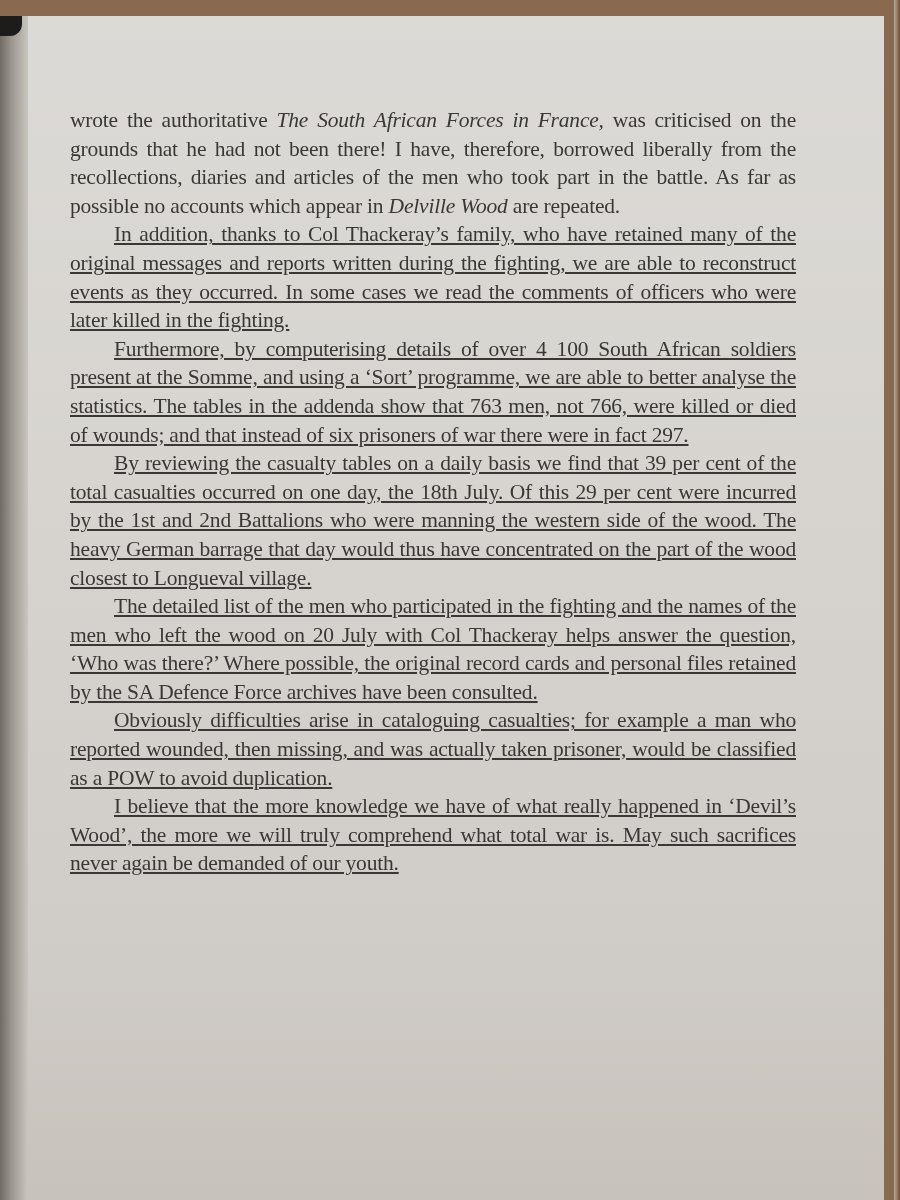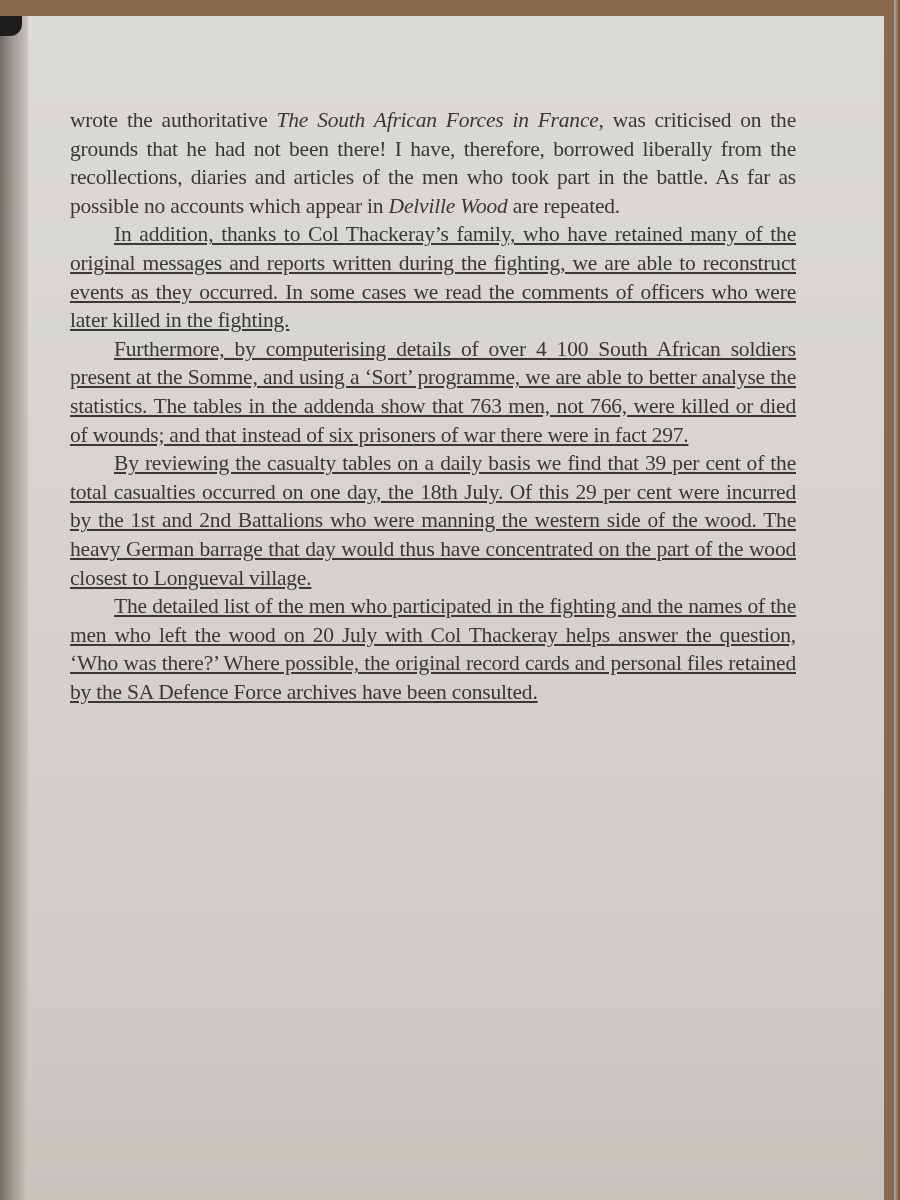--- a/index.html
+++ b/index.html
@@ -40,15 +40,17 @@
 
 <div class="page">
   <div class="gutter"></div>
   <div class="gutter-top"></div>
   <div class="text-block">
     <p class="para first"><span>wrote the authoritative </span><em>The South African Forces in France,</em><span> was criticised on the grounds that he had not been there! I have, therefore, borrowed liberally from the recollections, diaries and articles of the men who took part in the battle. As far as possible no accounts which appear in </span><em>Delville Wood</em><span> are repeated.</span></p>
     <p class="para indent"><span>In addition, thanks to Col Thackeray’s family, who have retained many of the original messages and reports written during the fighting, we are able to reconstruct events as they occurred. In some cases we read the comments of officers who were later killed in the fighting.</span></p>
     <p class="para indent"><span>Furthermore, by computerising details of over 4 100 South African soldiers present at the Somme, and using a ‘Sort’ programme, we are able to better analyse the statistics. The tables in the addenda show that 763 men, not 766, were killed or died of wounds; and that instead of six prisoners of war there were in fact 297.</span></p>
     <p class="para indent"><span>By reviewing the casualty tables on a daily basis we find that 39 per cent of the total casualties occurred on one day, the 18th July. Of this 29 per cent were incurred by the 1st and 2nd Battalions who were manning the western side of the wood. The heavy German barrage that day would thus have concentrated on the part of the wood closest to Longueval village.</span></p>
     <p class="para indent"><span>The detailed list of the men who participated in the fighting and the names of the men who left the wood on 20 July with Col Thackeray helps answer the question, ‘Who was there?’ Where possible, the ori­ginal record cards and personal files retained by the SA Defence Force archives have been consulted.</span></p>
+    <p class="para indent"><span>Obviously difficulties arise in cataloguing casualties; for example a man who reported wounded, then missing, and was actually taken prisoner, would be classified as a POW to avoid duplication.</span></p>
+    <p class="para indent"><span>I believe that the more knowledge we have of what really hap­pened in ‘Devil’s Wood’, the more we will truly comprehend what total war is. May such sacrifices never again be demanded of our youth.</span></p>
   </div>
 </div>
 <div class="edge-right"></div>
 
 </body></html>

